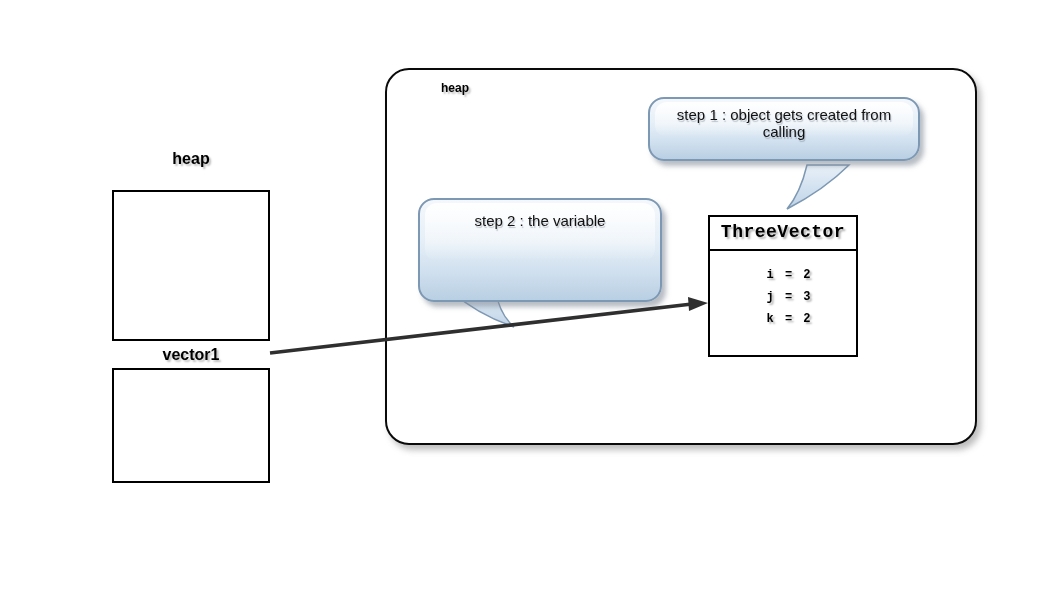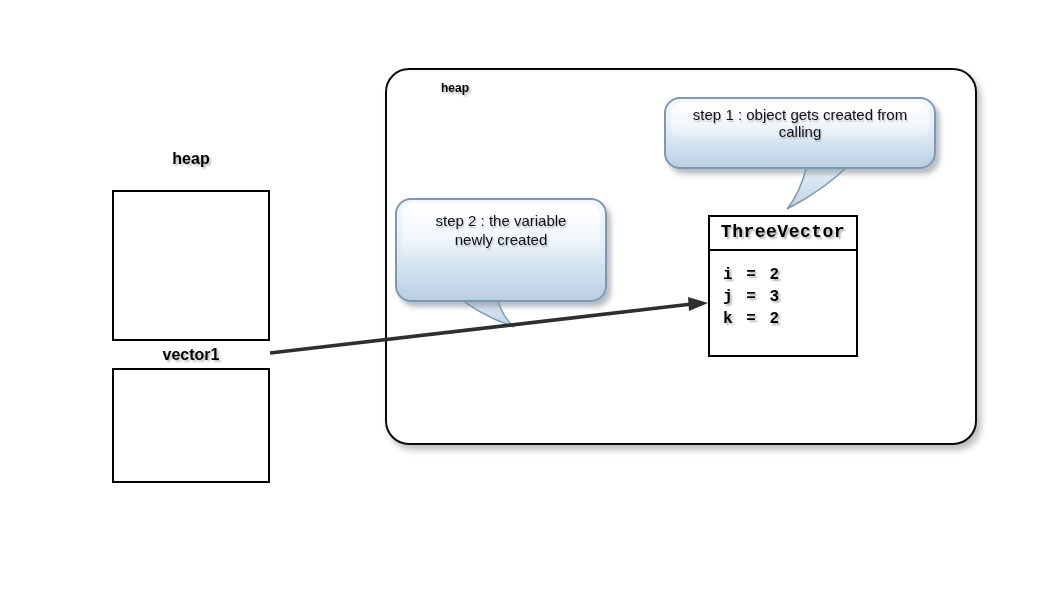--- a/index.html
+++ b/index.html
@@ -80,25 +80,26 @@
     letter-spacing: 0.5px;
     text-shadow: 2px 2px 2px rgba(0,0,0,0.3);
     white-space: nowrap;
   }
   #object-fields {
     padding: 13px 0 0 13px;
   }
   .field-row {
     font-family: "Liberation Mono", monospace;
     font-weight: bold;
-    font-size: 16px;
+    font-size: 12px;
     letter-spacing: 2px;
     line-height: 22px;
     text-shadow: 2px 2px 2px rgba(0,0,0,0.3);
     white-space: pre;
+    text-align: center;
   }
 
   
   .bubble {
     border: 2px solid #7d98b3;
     border-radius: 16px;
     box-sizing: border-box;
     background: linear-gradient(to bottom,
       #f4f8fc 0%, #e6eff7 40%, #d3e2f0 68%, #b9cfe3 100%);
     box-shadow: 4px 5px 5px rgba(125,135,148,0.55);
@@ -121,26 +122,26 @@
     font-size: 15px;
     line-height: 17px;
     text-shadow: 1px 2px 1px rgba(90,100,115,0.35);
   }
   .bubble .code {
     font-family: "Liberation Mono", monospace;
     font-size: 15.5px;
     white-space: nowrap;
   }
   #bubble-step1 {
-    left: 664px; top: 97px; width: 272px; height: 72px;
+    left: 648px; top: 97px; width: 272px; height: 64px;
   }
   #bubble-step1 .bubble-content { padding-top: 7px; }
   #bubble-step1 .code-line { line-height: 21px; }
   #bubble-step2 {
-    left: 395px; top: 198px; width: 212px; height: 104px;
+    left: 418px; top: 198px; width: 244px; height: 104px;
   }
   #bubble-step2 .bubble-content { padding-top: 12px; line-height: 18.5px; }
 
   
   .overlay {
     position: absolute;
     left: 0; top: 0;
     pointer-events: none;
   }
   #tails-svg  { z-index: 3; }
@@ -174,21 +175,20 @@
   <div class="abs bubble" id="bubble-step1">
     <div class="bubble-content">
       <div>step 1 : object gets created from</div>
       <div>calling</div>
     </div>
   </div>
 
   <div class="abs bubble" id="bubble-step2">
     <div class="bubble-content">
       <div>step 2 : the variable</div>
-      <div>newly created</div>
     </div>
   </div>
 
   <div class="abs" id="object-box">
     <div id="object-header">ThreeVector</div>
     <div id="object-fields">
       <div class="field-row">i = 2</div>
       <div class="field-row">j = 3</div>
       <div class="field-row">k = 2</div>
     </div>

